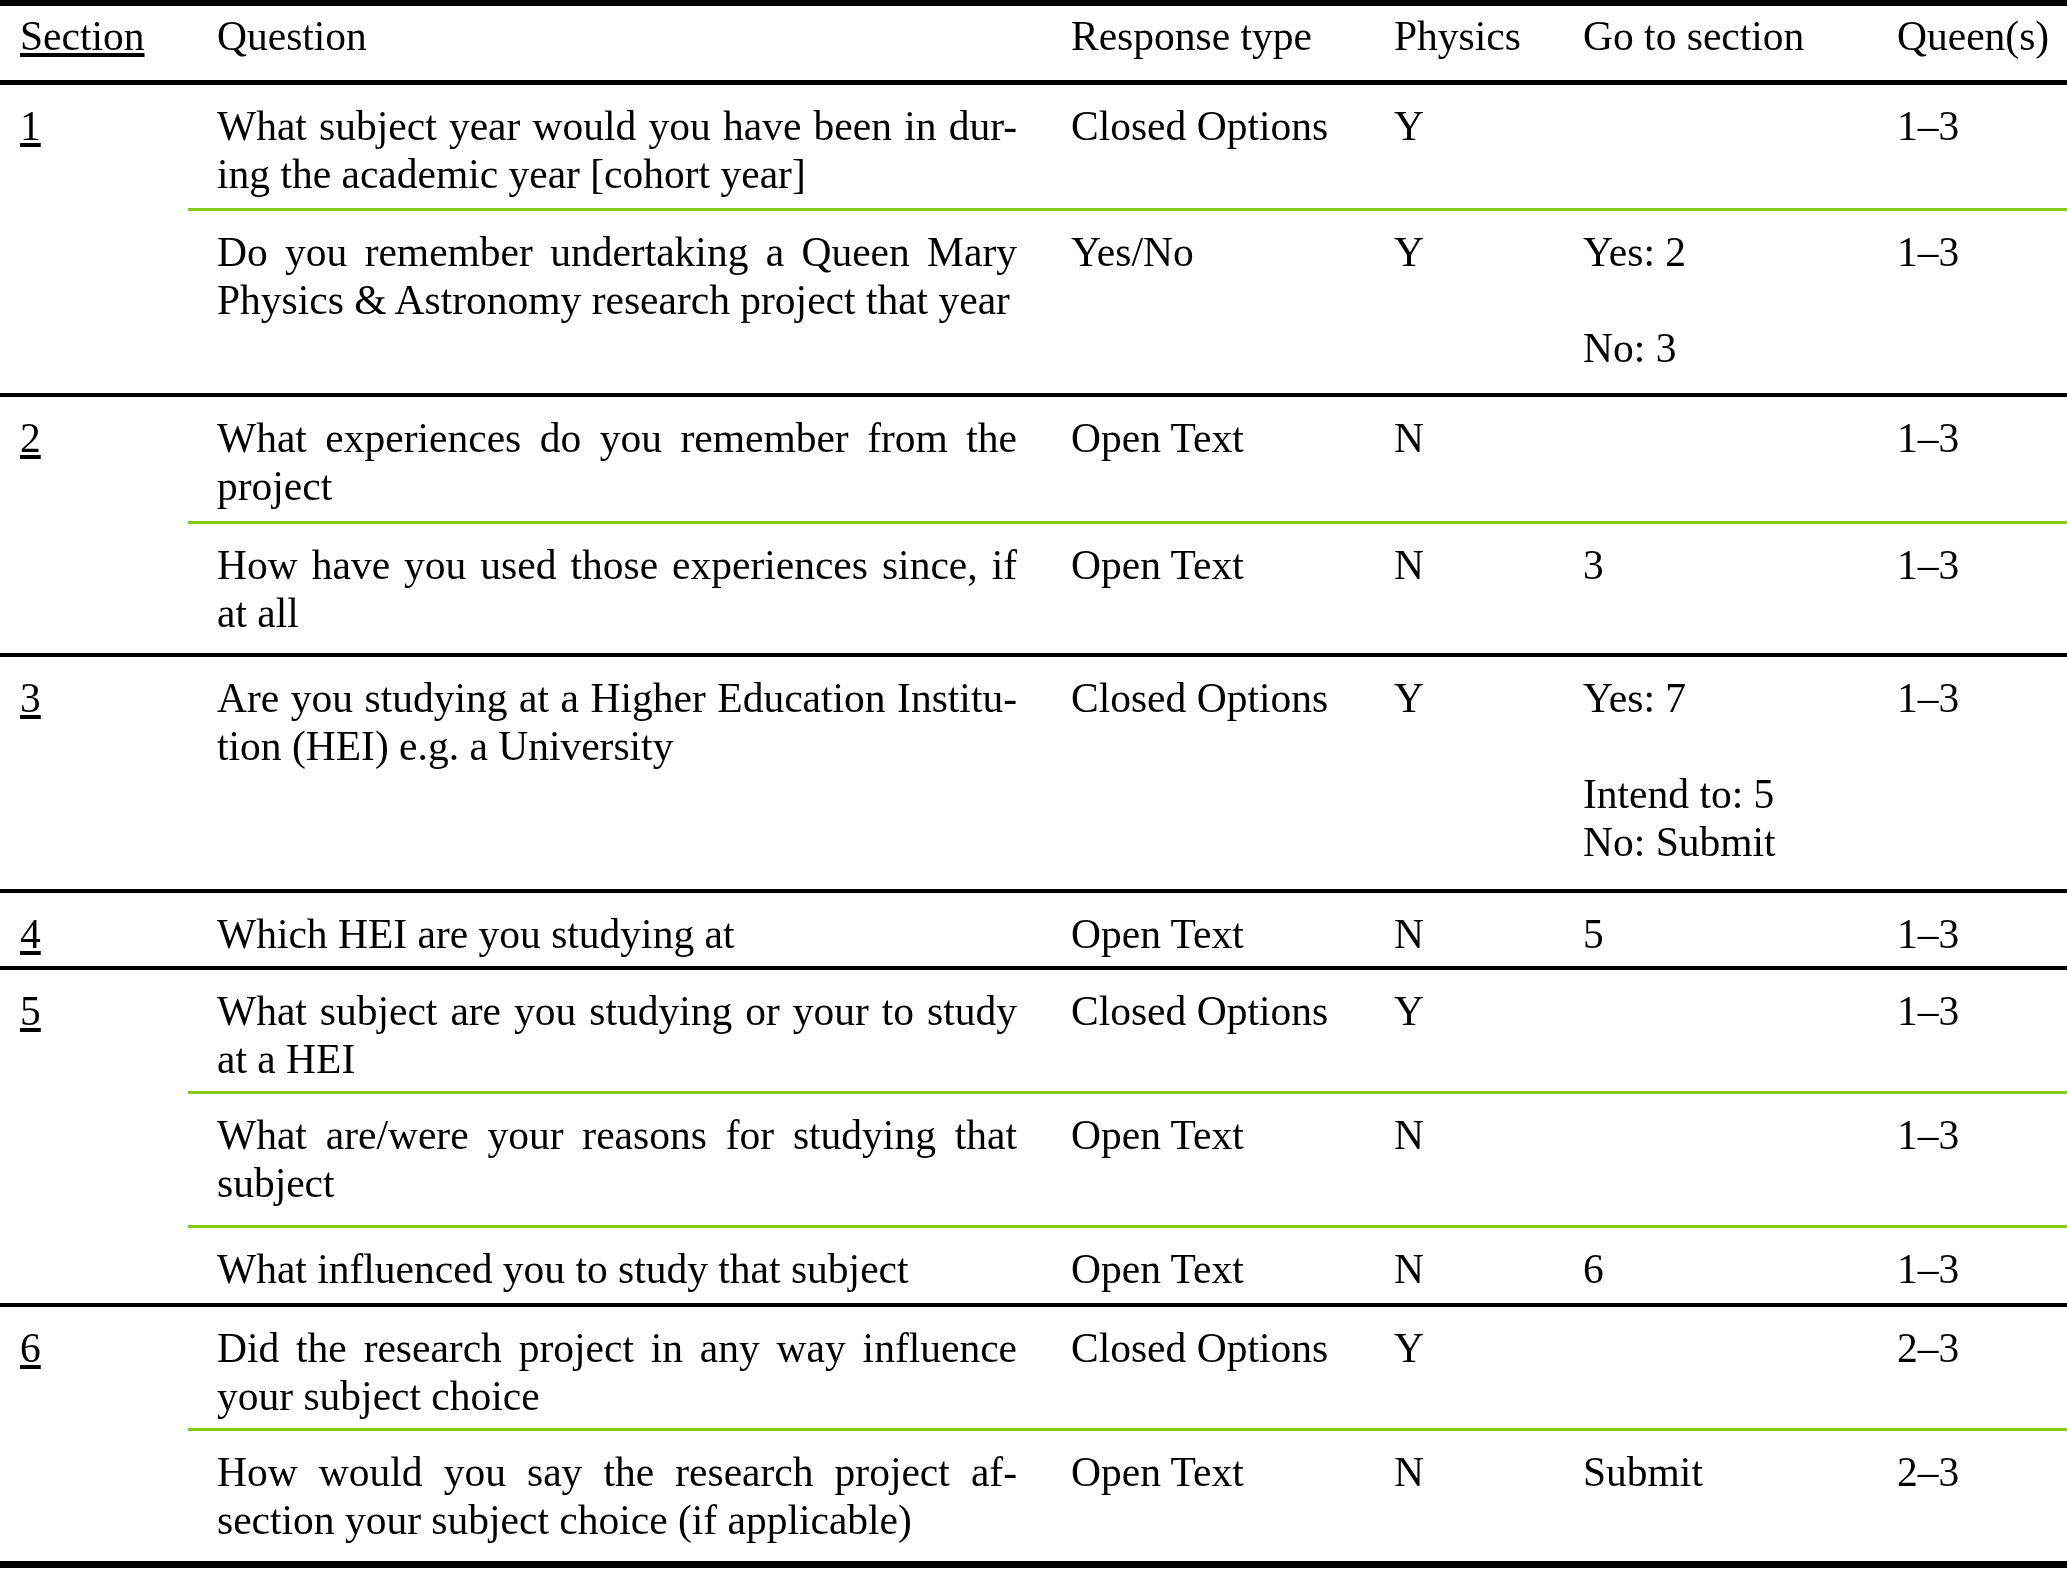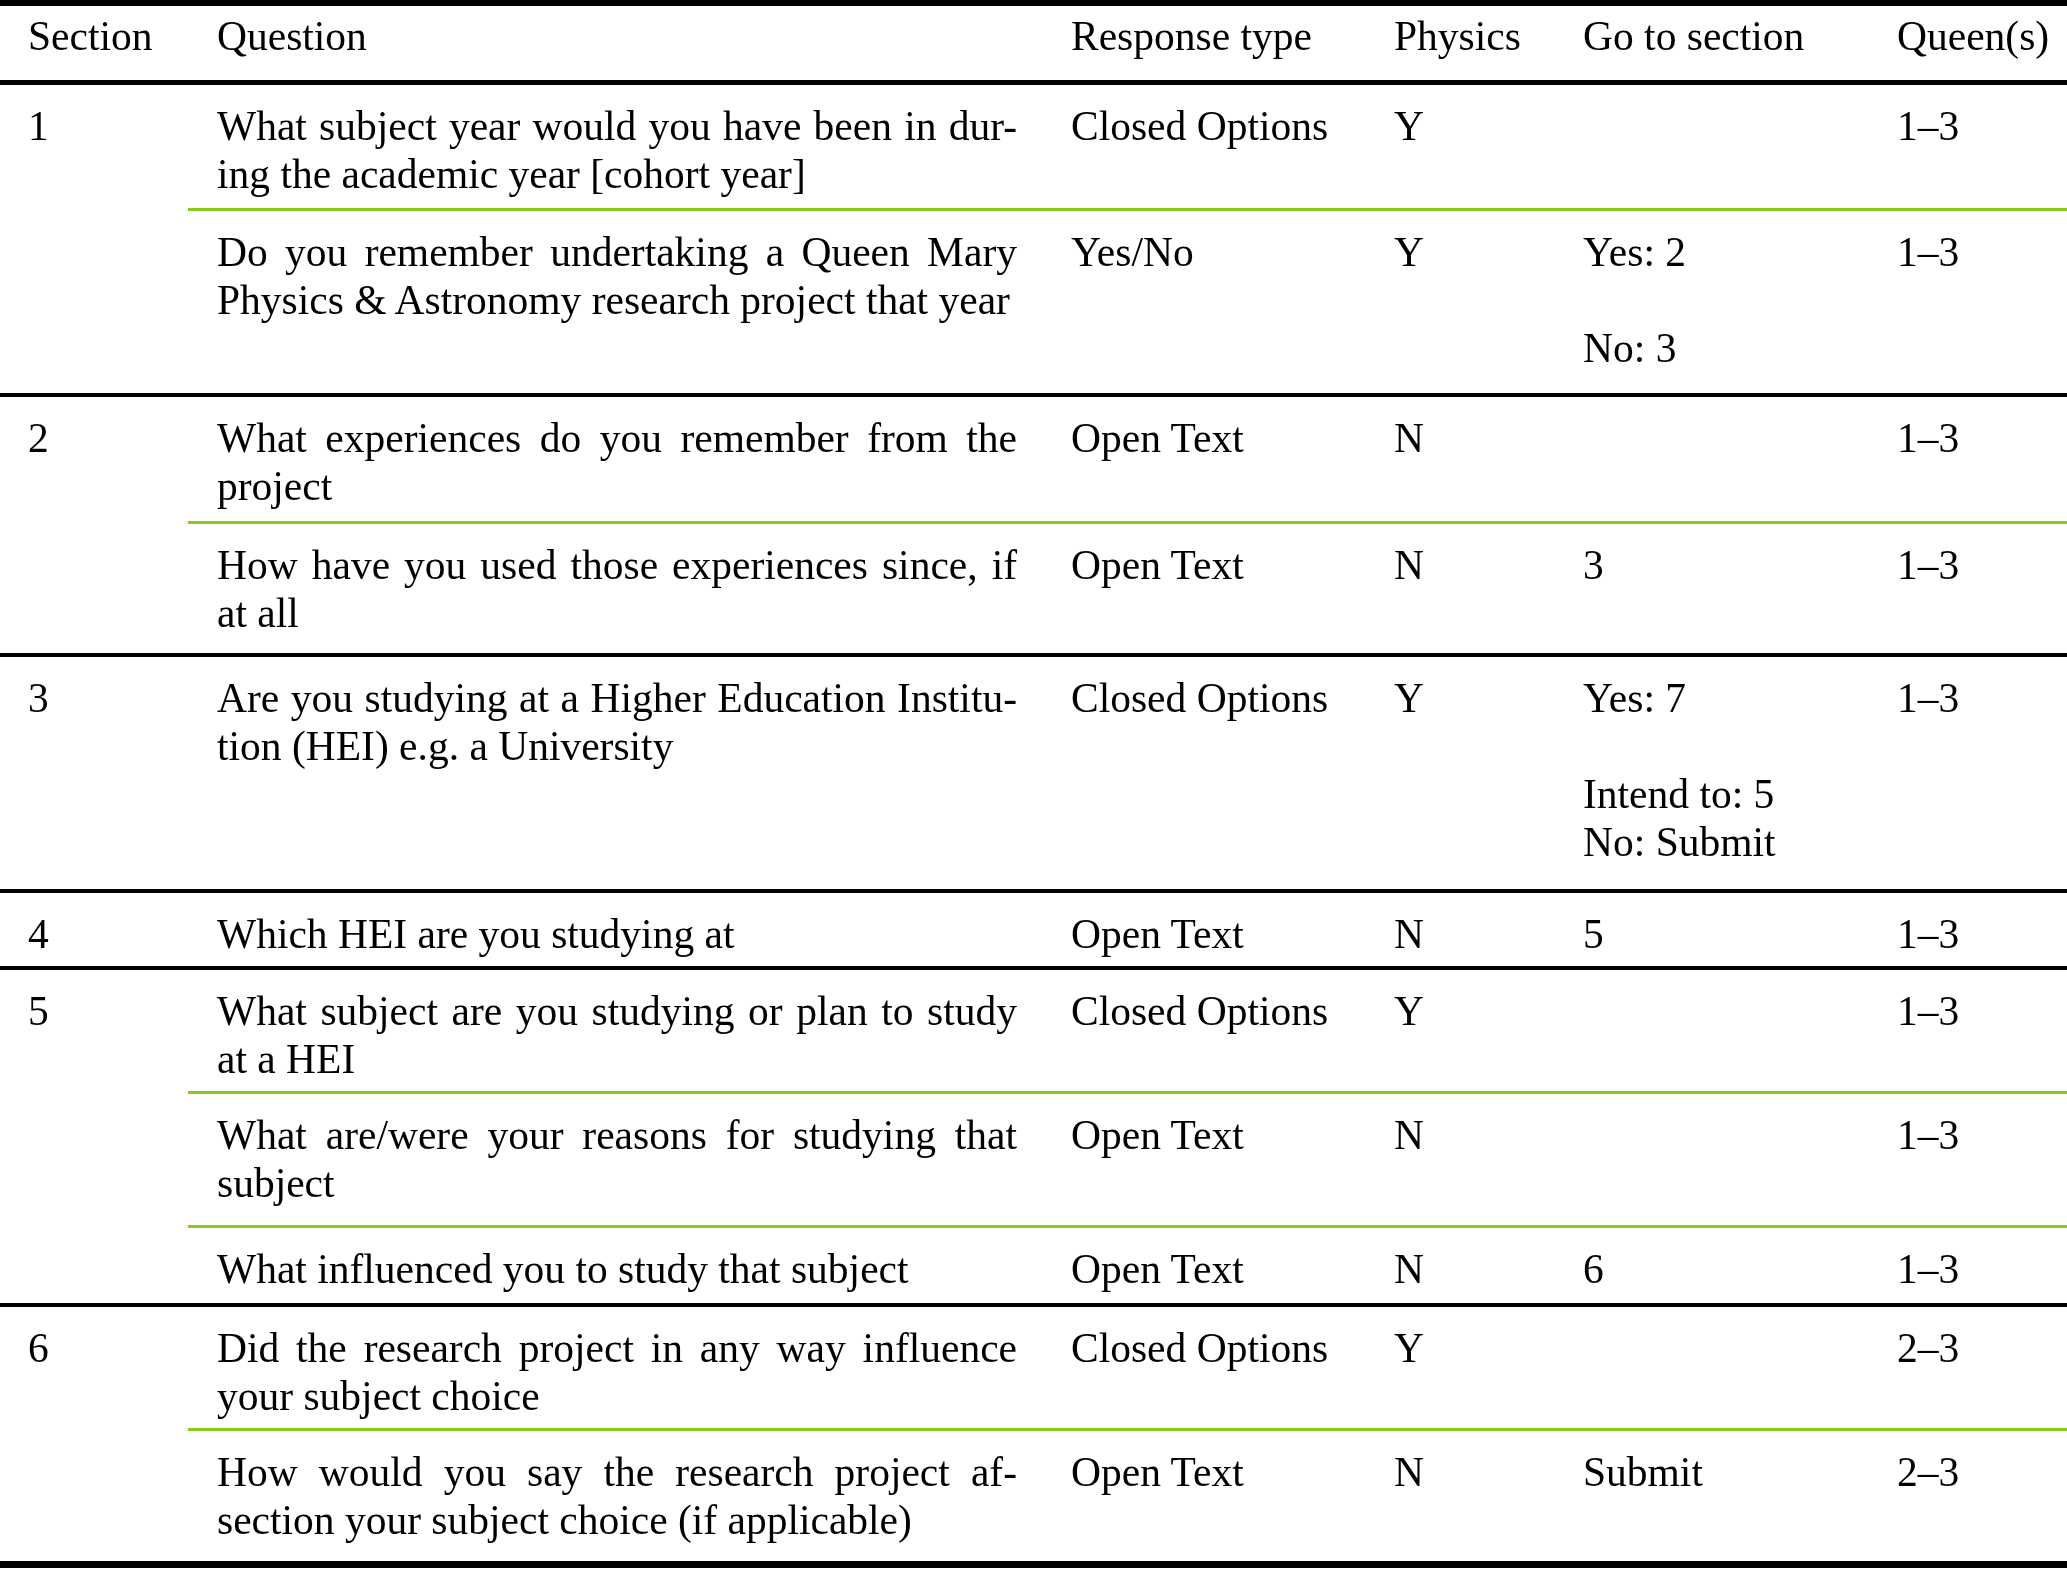--- a/index.html
+++ b/index.html
@@ -31,21 +31,21 @@
     height: 68px;
     padding-top: 6px;
     border-bottom: 5px solid #000;
   }
   tbody td { padding-top: 17px; }
   
   tbody tr.sec-first > td { border-top: 4px solid #000; }
   
   tbody tr.sub > td { border-top: 3px solid #84cc16; }
   
-  .c-sec  { padding-left: 28px; }
+  .c-sec  { padding-left: 20px; text-decoration: underline; }
   .c-q    { padding-left: 29px; padding-right: 27px; }
   .c-rt   { padding-left: 27px; }
   .c-req  { padding-left: 29px; }
   .c-goto { padding-left: 23px; }
   .c-coh  { padding-left: 27px; }
   .cell-line {
     line-height: 48px;
     min-height: 48px;
   }
   
@@ -200,21 +200,21 @@
       <td class="c-coh">
         <div class="cell-line">1–3</div>
       </td>
     </tr>
 
     <tr class="sec-first" style="height:125px">
       <td class="c-sec" rowspan="3">
         <div class="cell-line">5</div>
       </td>
       <td class="c-q">
-        <div class="cell-line just">What subject are you studying or plan to study</div>
+        <div class="cell-line just">What subject are you studying or your to study</div>
         <div class="cell-line">at a HEI</div>
       </td>
       <td class="c-rt">
         <div class="cell-line">Closed Options</div>
       </td>
       <td class="c-req">
         <div class="cell-line">Y</div>
       </td>
       <td class="c-goto"></td>
       <td class="c-coh">

